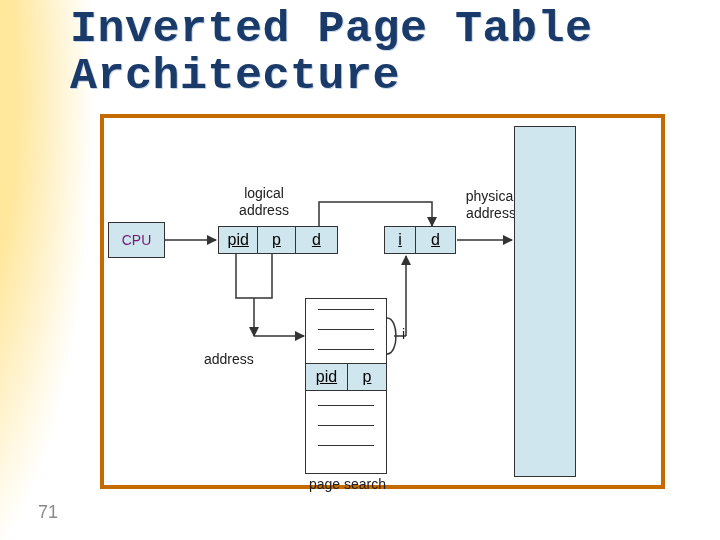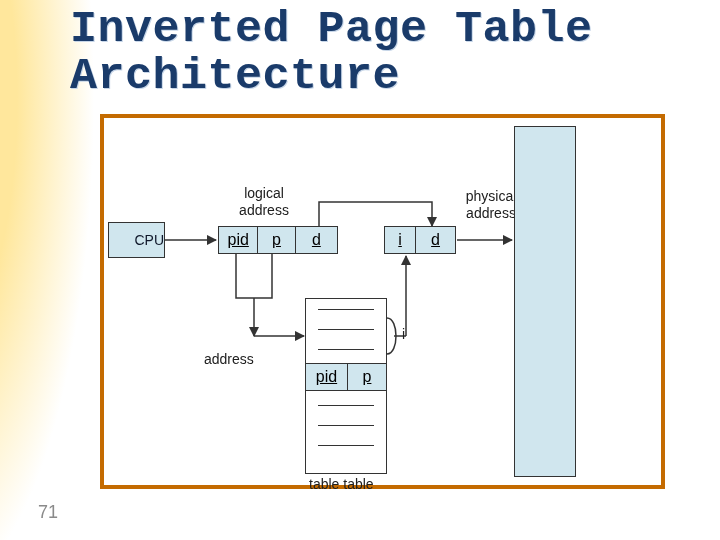--- a/index.html
+++ b/index.html
@@ -57,23 +57,23 @@
     text-align: center;
     line-height: 1.2;
   }
   .box {
     position: absolute;
     border: 1.5px solid #333;
     background: #d0e6ee;
     box-sizing: border-box;
     display: flex;
     align-items: center;
-    justify-content: flex-end;
+    justify-content: center;
     font-size: 14px;
-    color: #0f172a;
+    color: #701a75;
   }
   .cell {
     display: flex;
     align-items: center;
     justify-content: center;
     box-sizing: border-box;
     border-right: 1.5px solid #333;
     height: 100%;
     text-decoration: underline;
   }
@@ -213,17 +213,17 @@
         <div class="slotline"></div>
       </div>
     <div class="ipt-row">
         <div class="slotline"></div>
       </div>
     <div class="ipt-row">
         <div class="slotline"></div>
       </div>
   </div>
 
-  <div class="label" style="left:205px; top:358px;">table table</div>
+  <div class="label" style="left:205px; top:358px;">page search</div>
 
   <div class="memrect" style="left:410px; top:8px; width:62px; height:351px;"></div>
 
 </div>
 
 </body></html>

